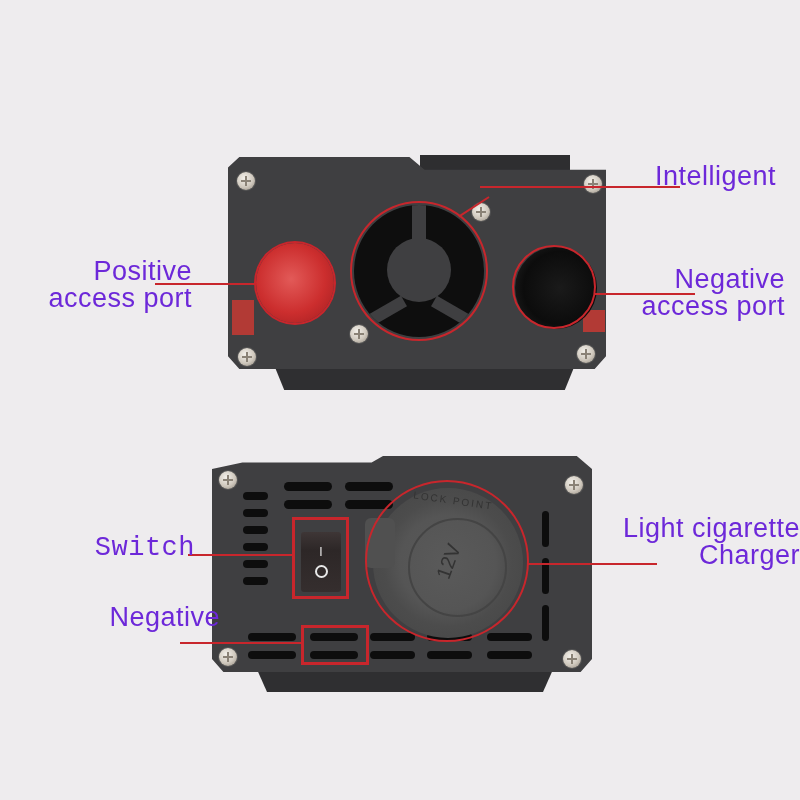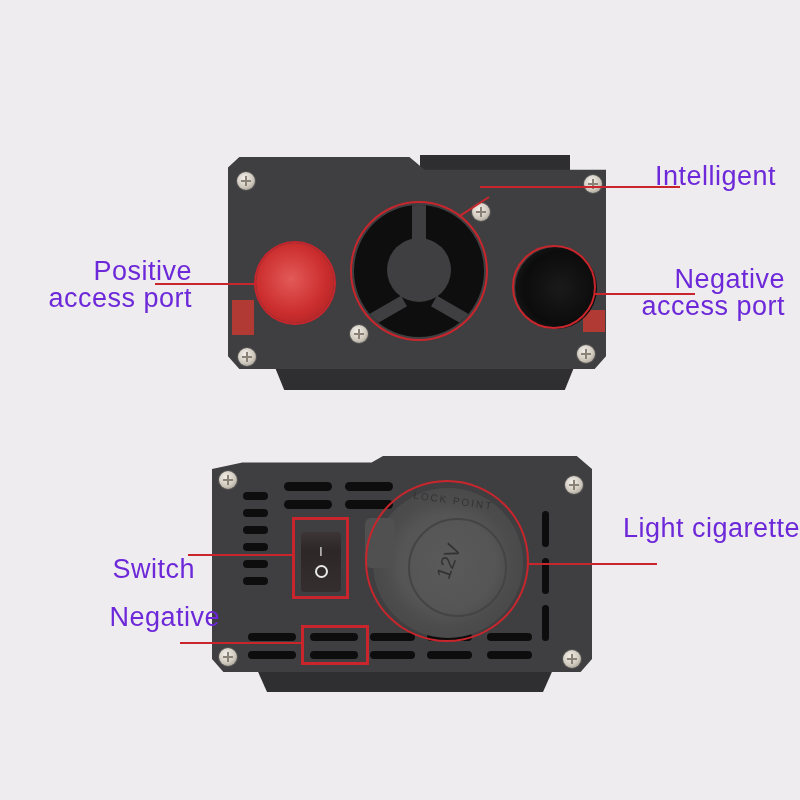--- a/index.html
+++ b/index.html
@@ -128,22 +128,23 @@
     <div style="position:absolute;left:35px;top:30px;width:95px;height:95px;border-radius:50%;border:2px solid #444;"></div>
     <div style="position:absolute;left:58px;top:62px;font-size:20px;color:#333;transform:rotate(-70deg);">12V</div>
     <div style="position:absolute;left:40px;top:7px;font-size:10px;color:#333;letter-spacing:2px;transform:rotate(8deg);">LOCK POINT</div>
   </div>
   <div class="ring" style="left:365px;top:480px;width:164px;height:162px;"></div>
 
   <div class="line" style="left:188px;top:554px;width:106px;"></div>
   <div class="line" style="left:180px;top:642px;width:122px;"></div>
   <div class="line" style="left:527px;top:563px;width:130px;"></div>
 
-  <div class="label" style="left:85px;top:556px;width:110px;">
+  <div class="label" style="left:85px;top:535px;width:110px;font-family:Liberation Mono, monospace;">
     <span>Switch</span>
   </div>
   <div class="label" style="left:60px;top:604px;width:160px;">
     <span>Negative</span>
   </div>
   <div class="label" style="left:588px;top:515px;width:212px;">
     <span>Light cigarette</span>
+    <span>Charger</span>
   </div>
 </div>
 
 </body></html>

